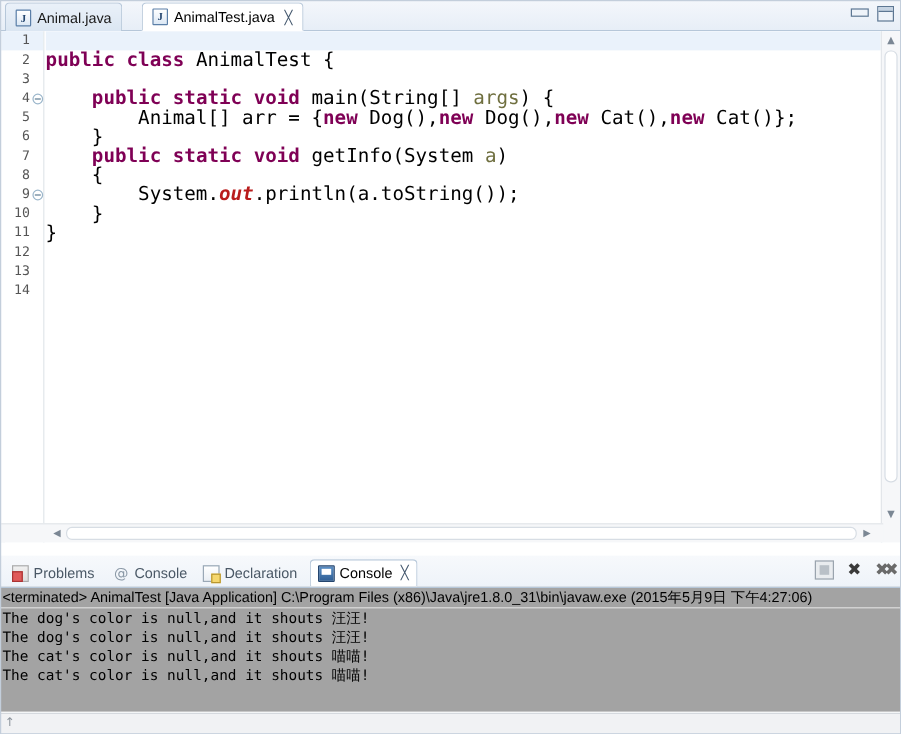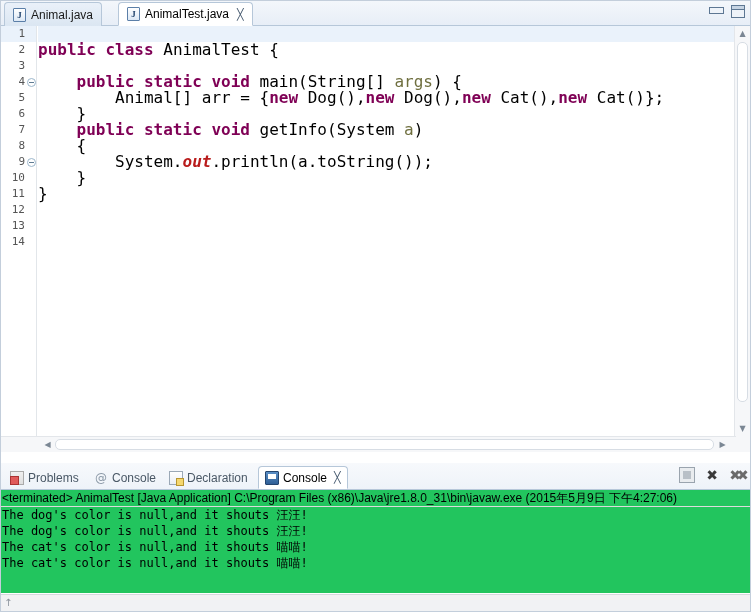--- a/index.html
+++ b/index.html
@@ -242,21 +242,21 @@
   .ct-term::after {
     content: ""; position: absolute; left: 3px; top: 3px;
     width: 8px; height: 8px; background: #b9c0c7;
   }
   .ct-x { color: #3a3a3a; font-weight: bold; }
   .ct-xx { color: #6a6a6a; font-weight: bold; letter-spacing: -4px; }
 
   .console-body {
     position: absolute; left: 0; top: 26px;
     width: 751px; height: 104px;
-    background: #22c55e;
+    background: #a3a3a3;
     border-top: 1px solid #b6c7d9;
   }
   .termline {
     height: 17px; line-height: 17px;
     font-family: "Liberation Sans", sans-serif;
     font-size: 12px;
     color: #000;
     border-bottom: 1px solid #dcdcdc;
     padding-left: 2px;
     white-space: pre;

